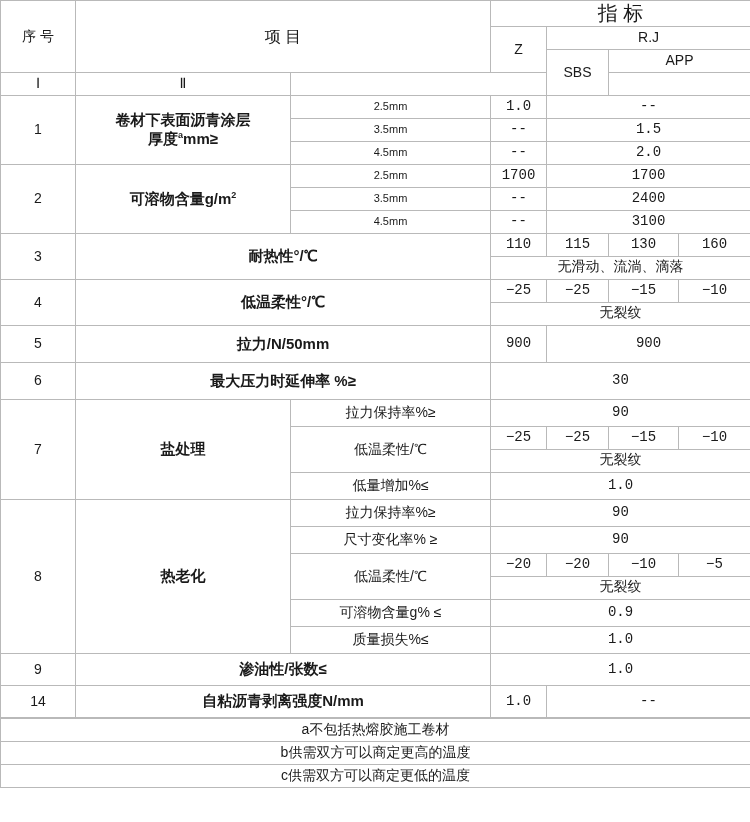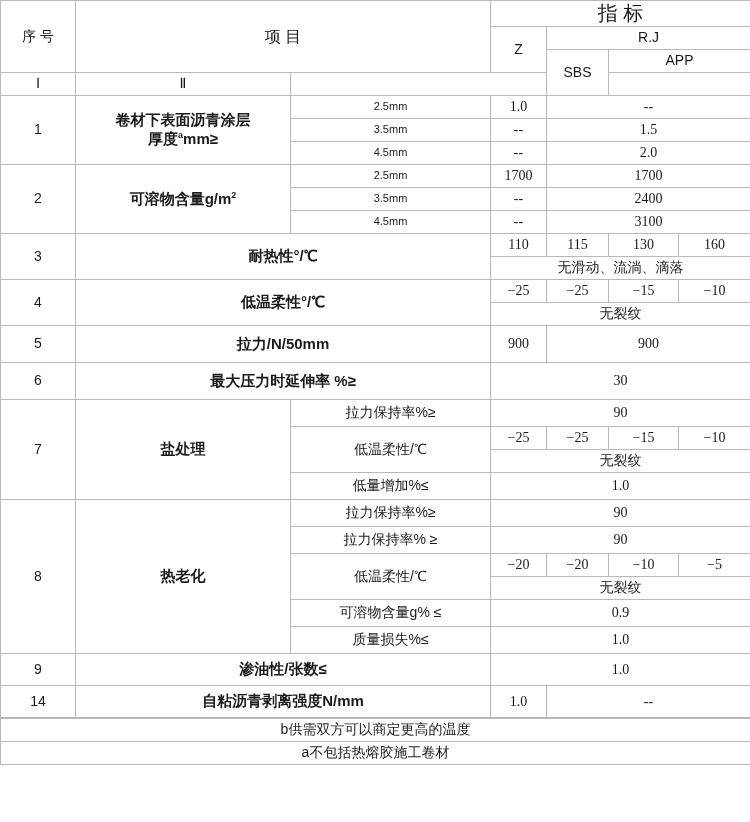--- a/index.html
+++ b/index.html
@@ -48,21 +48,21 @@
   td.item {
     background: #ececec;
   }
   td.itemmain {
     background: #ececec;
     font-size: 15px;
     font-weight: bold;
   }
   td.val {
     background: #ffffff;
-    font-family: Liberation Serif, serif;
+    font-family: Liberation Mono, monospace;
     font-size: 14px;
   }
   td.mm {
     background: #ffffff;
     font-size: 11px;
   }
   .sup {
     font-size: 9px;
     vertical-align: super;
   }
@@ -210,21 +210,21 @@
       <td class="val" colspan="4">1.0</td>
     </tr>
 
     <tr>
       <td class="num" rowspan="6">8</td>
       <td class="itemmain" rowspan="6">热老化</td>
       <td class="item" style="height:26px">拉力保持率%≥</td>
       <td class="val" colspan="4">90</td>
     </tr>
     <tr>
-      <td class="item" style="height:26px">拉力保持率% ≥</td>
+      <td class="item" style="height:26px">尺寸变化率% ≥</td>
       <td class="val" colspan="4">90</td>
     </tr>
     <tr>
       <td class="item" rowspan="2" style="height:26px">低温柔性/℃</td>
       <td class="val">−20</td>
       <td class="val">−20</td>
       <td class="val">−10</td>
       <td class="val">−5</td>
     </tr>
     <tr>
@@ -253,20 +253,23 @@
     </tr>
   </tbody>
     </table>
 
   <table class="spec notes">
     <colgroup>
         <col style="width:750px">
       </colgroup>
     <tbody>
         <tr>
+      <td>a不包括热熔胶施工卷材</td>
+    </tr>
+    <tr>
       <td>b供需双方可以商定更高的温度</td>
     </tr>
     <tr>
-      <td>a不包括热熔胶施工卷材</td>
+      <td>c供需双方可以商定更低的温度</td>
     </tr>
   </tbody>
     </table>
 </div>
 
 </body></html>

